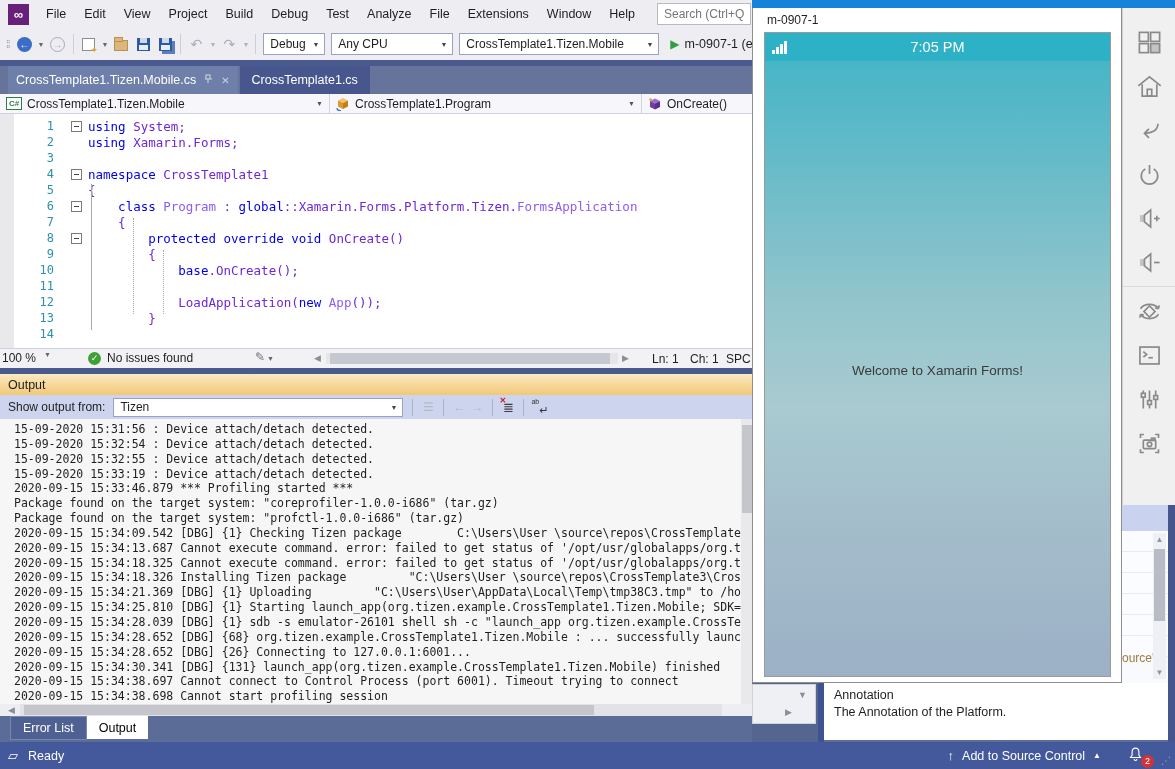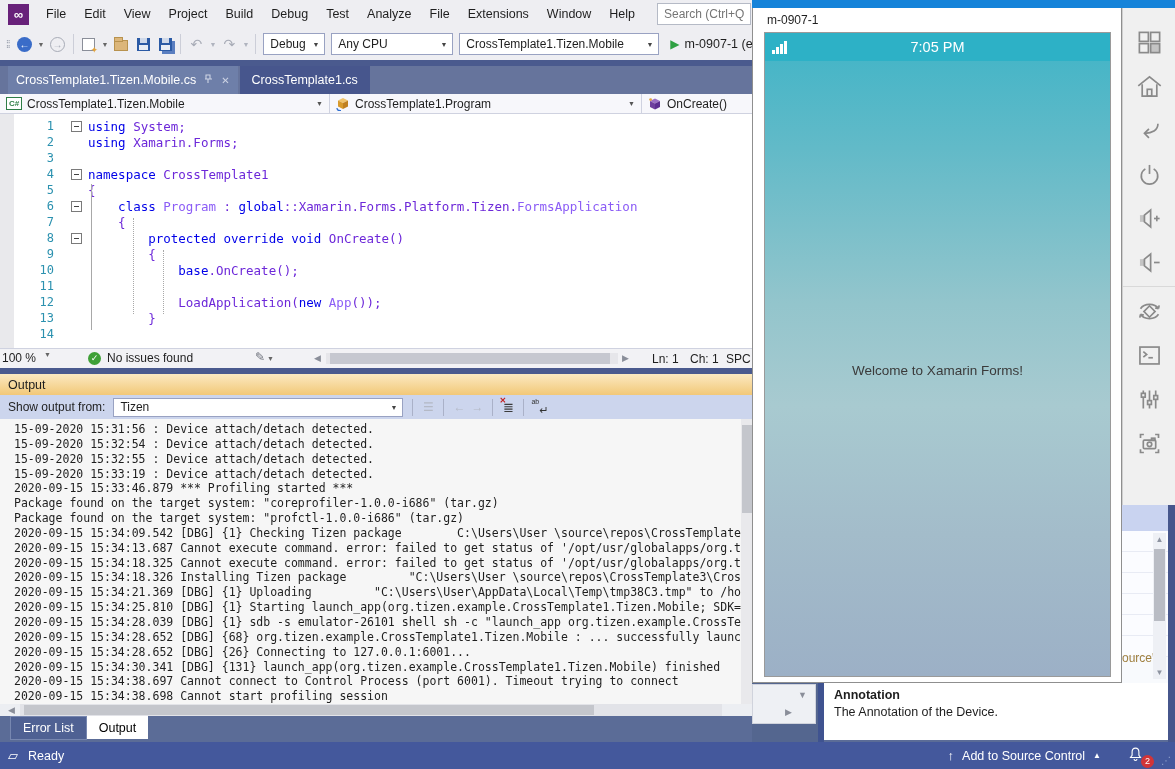--- a/index.html
+++ b/index.html
@@ -126,21 +126,21 @@
   .rg-arrow { position:absolute; left:0; width:13px; text-align:center; color:#8d93a0; font-size:8px; }
   #rg-thumb { position:absolute; left:1px; top:16px; width:11px; height:72px; background:#b9bcc4; }
   #right-strip { left:1168px; top:505px; width:7px; height:237px; background:#46568c; }
   #bl-backdrop { left:752px; top:683px; width:70px; height:59px; background:#54668f; }
   #bl-box { position:absolute; left:0; top:1px; width:64px; height:40px; background:#eef0f4; border:1px solid #d0d3dc; }
   .bl-arrow { position:absolute; color:#8a8e99; font-size:9px; }
 
   
   #annot-splitter { left:818px; top:683px; width:6px; height:59px; background:#3f5390; }
   #annotation { left:824px; top:683px; width:344px; height:57px; background:#fff; padding:5px 0 0 10px; }
-  #annot-title { font-weight:bold; font-size:12.5px; }
+  #annot-title { font-weight:normal; font-size:12.5px; }
   #annot-desc { font-size:12.5px; margin-top:3px; }
 
   
   #emu-topstrip { left:752px; top:0; width:423px; height:8px; background:#1583d9; }
   #emu-window { left:752px; top:8px; width:370px; height:675px; background:#fff; border:1px solid #8f8f8f; border-top:none; }
   #emu-title { position:absolute; left:14px; top:5px; font-size:12px; color:#1e1e1e; }
   #phone { position:absolute; left:11px; top:24px; width:347px; height:645px; border:1px solid #9a9a9a; background:linear-gradient(180deg,#3fb4c7 0%, #62bac8 18%, #93c5cc 42%, #a8cad0 58%, #a3bcca 78%, #9cb0c6 100%); }
   #phone-statusbar { position:absolute; left:0; top:0; width:100%; height:28px; background:#2db1c6; display:flex; align-items:center; }
   #phone-time { position:absolute; left:0; width:100%; text-align:center; color:#fff; font-size:14.5px; }
   #signal { margin-left:7px; display:flex; align-items:flex-end; gap:1px; z-index:1; }
@@ -488,21 +488,21 @@
   <div id="bl-backdrop" class="abs">
     <span id="bl-box">
       <span class="bl-arrow" style="right:8px; top:5px;">▼</span>
       <span class="bl-arrow" style="left:32px; top:22px;">▶</span>
     </span>
   </div>
 
   <div id="annot-splitter" class="abs"></div>
   <div id="annotation" class="abs">
     <div id="annot-title">Annotation</div>
-    <div id="annot-desc">The Annotation of the Device.</div>
+    <div id="annot-desc">The Annotation of the Platform.</div>
   </div>
 
   <div id="emu-topstrip" class="abs"></div>
   <div id="emu-window" class="abs">
     <span id="emu-title">m-0907-1</span>
     <div id="phone">
       <div id="phone-statusbar">
         <span id="phone-time">7:05 PM</span>
         <span id="signal">
           <span class="sig-bar" style="height:4px"></span>

